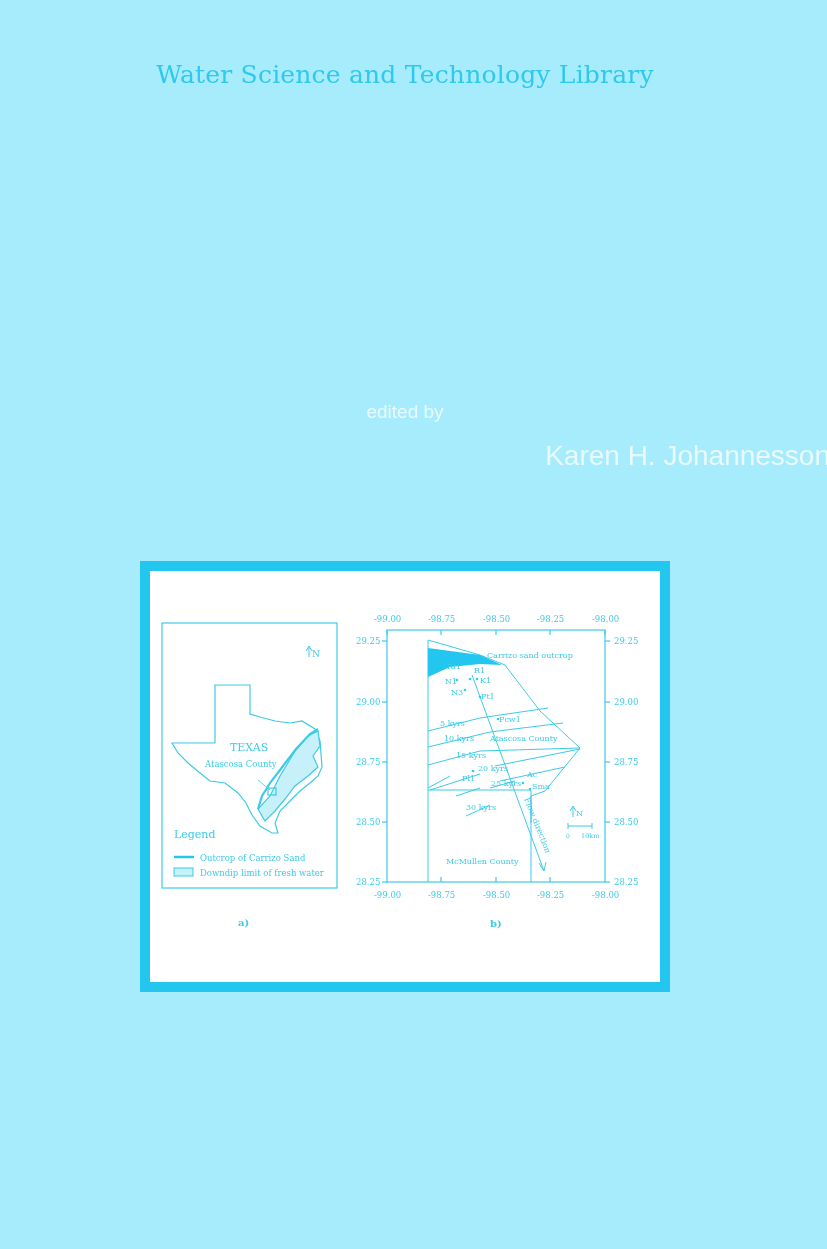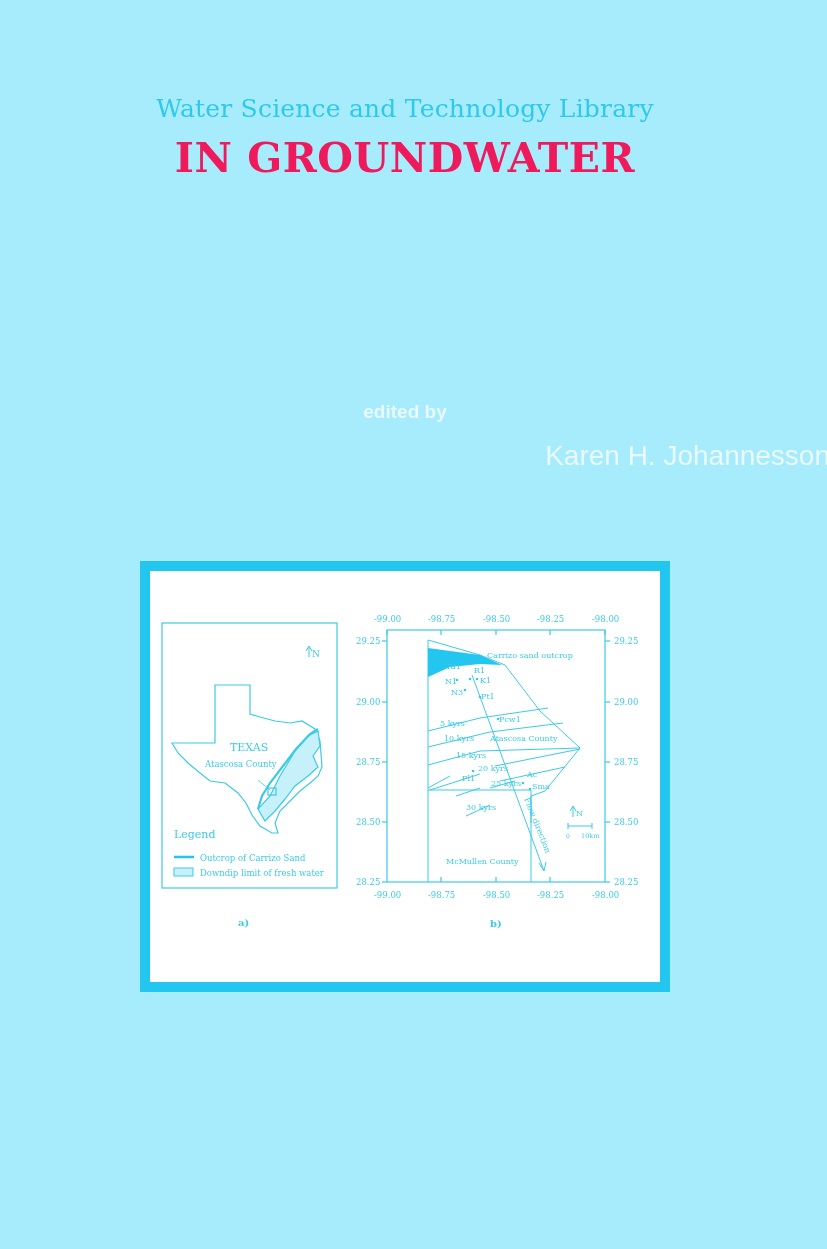--- a/index.html
+++ b/index.html
@@ -2,50 +2,49 @@
 <html><head>
 <meta charset="utf-8">
 <style>
   html, body { margin:0; padding:0; }
   body {
     width:827px; height:1249px; background:#a6ecfc; position:relative; overflow:hidden;
     font-family:"DejaVu Serif", serif;
   }
   .series {
     position:absolute; left:0; width:810px; top:60px; text-align:center;
-    color:#2ec9ec; font-family:"DejaVu Serif", serif; font-size:25px; letter-spacing:0.2px;margin-top:34px;
+    color:#2ec9ec; font-family:"DejaVu Serif", serif; font-size:25px; letter-spacing:0.2px;
   }
   .title {
     position:absolute; left:0; width:810px; top:130px; text-align:center;
     color:#ef1a5c; font-family:"DejaVu Serif", serif; font-weight:bold; font-size:41px; line-height:57px;
     letter-spacing:0.5px;
   }
   .title div { white-space:nowrap; }
   .edited {
     position:absolute; left:0; width:810px; top:401px; text-align:center;
-    color:#e9f9fd; font-family:"Liberation Sans", sans-serif; font-size:19px;font-weight:bold;
+    color:#e9f9fd; font-family:"Liberation Sans", sans-serif; font-size:19px;
   }
   .editor {
     position:absolute; left:0; width:810px; top:440px; text-align:right;
     color:#e9f9fd; font-family:"Liberation Sans", sans-serif; font-size:28px;padding-left:20px;
   }
   .frame {
     position:absolute; left:140px; top:561px; width:510px; height:411px;
     border:10px solid #22c6ee; background:#ffffff;
   }
   .fig { position:absolute; left:0; top:0; }
   .fig text { font-family:"DejaVu Serif", serif; fill:#3ccbe6; }
 </style>
 </head>
 <body>
 
 <div class="series">Water Science and Technology Library</div>
 
 <div class="title">
-  <div>IN GROUNDWATER</div>
 </div>
 
 <div class="edited">edited by</div>
 <div class="editor">Karen H. Johannesson</div>
 
 <div class="frame">
   <svg class="fig" width="510" height="411" viewBox="0 0 510 411">
 
     <g stroke="#3ccbe6" fill="none" stroke-width="1.2">
       <rect x="12" y="52" width="175" height="265"></rect>

